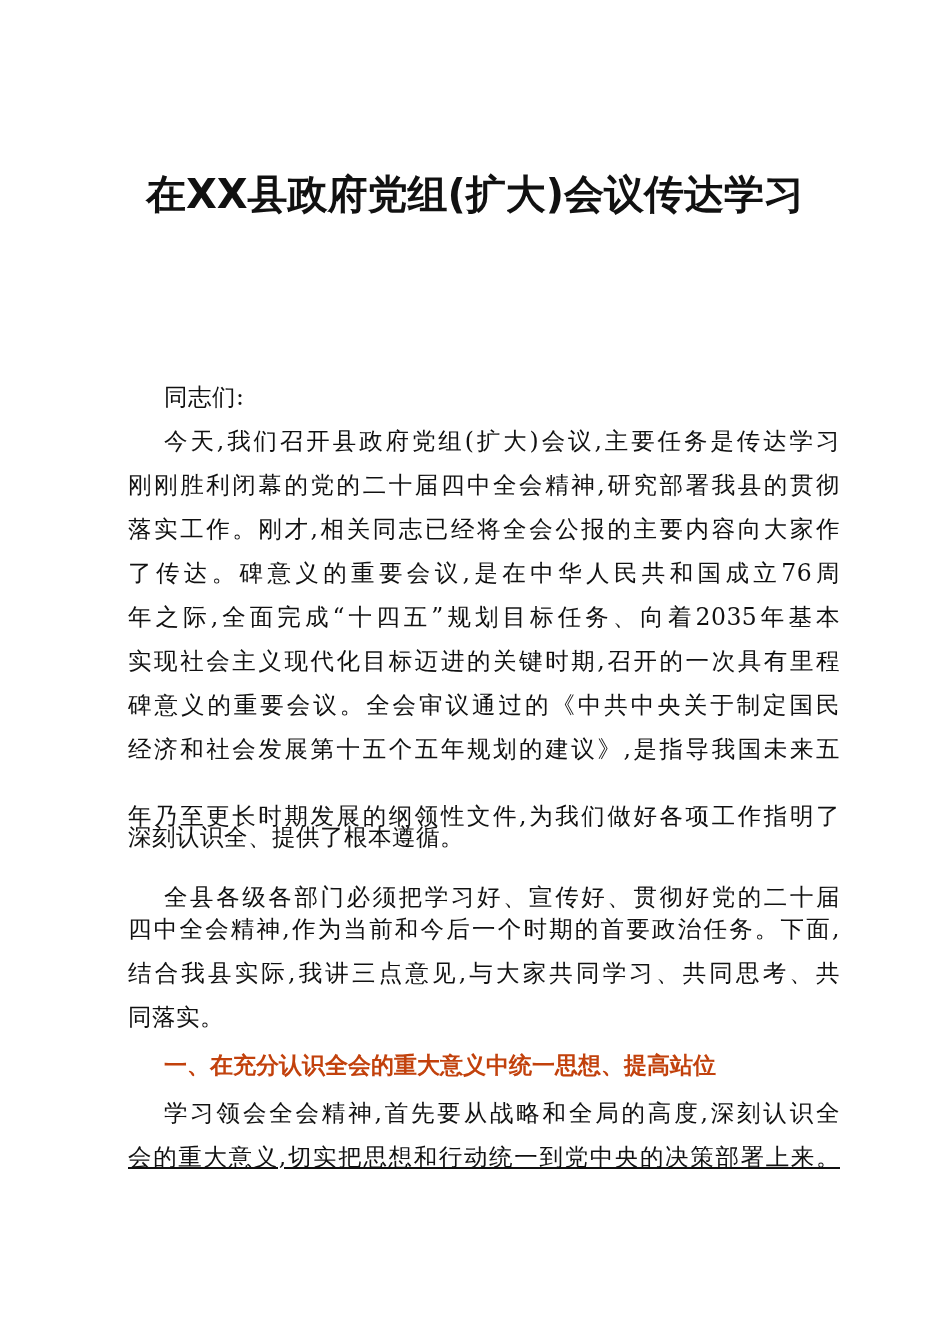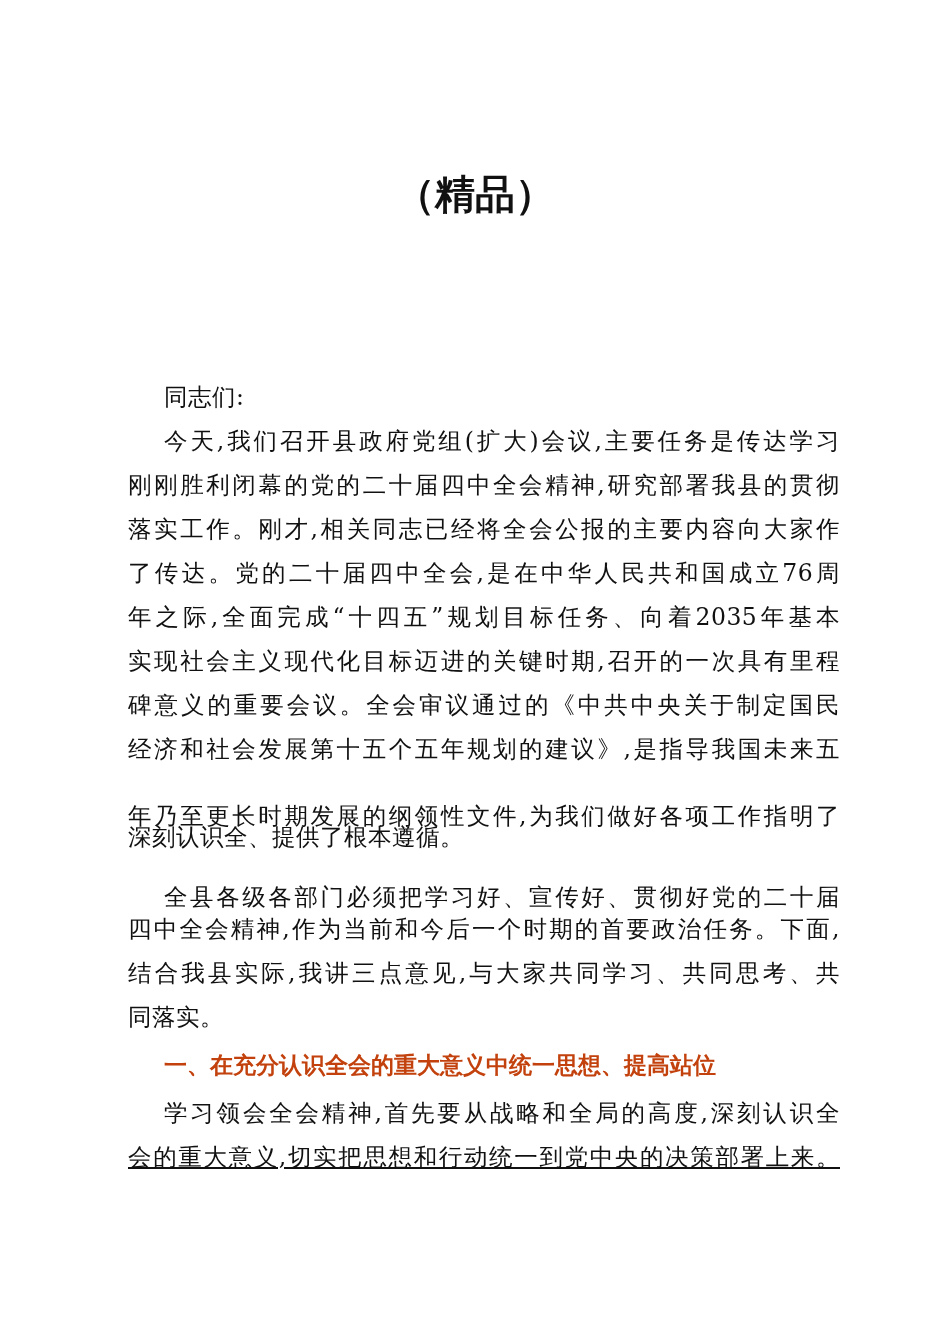--- a/index.html
+++ b/index.html
@@ -70,32 +70,32 @@
       font-size: 23px;
       color: #c2410c;
     }
   </style>
 </head>
 <body>
 
 <div class="page">
 
   <div class="title-block">
-    <span class="title-line">（精品）</span>
+    <span class="title-line">在XX县政府党组(扩大)会议传达学习</span>
   </div>
 
   <div class="body-block">
 
     <div class="line indent last" style="top:380px;">同志们:</div>
 
     <div>
       <div class="line indent" style="top:424px;">今天,我们召开县政府党组(扩大)会议,主要任务是传达学习</div>
       <div class="line" style="top:468px;">刚刚胜利闭幕的党的二十届四中全会精神,研究部署我县的贯彻</div>
       <div class="line" style="top:512px;">落实工作。刚才,相关同志已经将全会公报的主要内容向大家作</div>
-      <div class="line" style="top:556px;">了传达。党的二十届四中全会,是在中华人民共和国成立76周</div>
+      <div class="line" style="top:556px;">了传达。碑意义的重要会议,是在中华人民共和国成立76周</div>
       <div class="line" style="top:600px;">年之际,全面完成“十四五”规划目标任务、向着2035年基本</div>
       <div class="line" style="top:644px;">实现社会主义现代化目标迈进的关键时期,召开的一次具有里程</div>
       <div class="line" style="top:688px;">碑意义的重要会议。全会审议通过的《中共中央关于制定国民</div>
       <div class="line" style="top:732px;">经济和社会发展第十五个五年规划的建议》,是指导我国未来五</div>
       <div class="line" style="top:776px;margin-top:23px;">年乃至更长时期发展的纲领性文件,为我们做好各项工作指明了</div>
       <div class="line last" style="top:820px;">深刻认识全、提供了根本遵循。</div>
     </div>
 
     <div>
       <div class="line indent" style="top:880px;">全县各级各部门必须把学习好、宣传好、贯彻好党的二十届</div>

